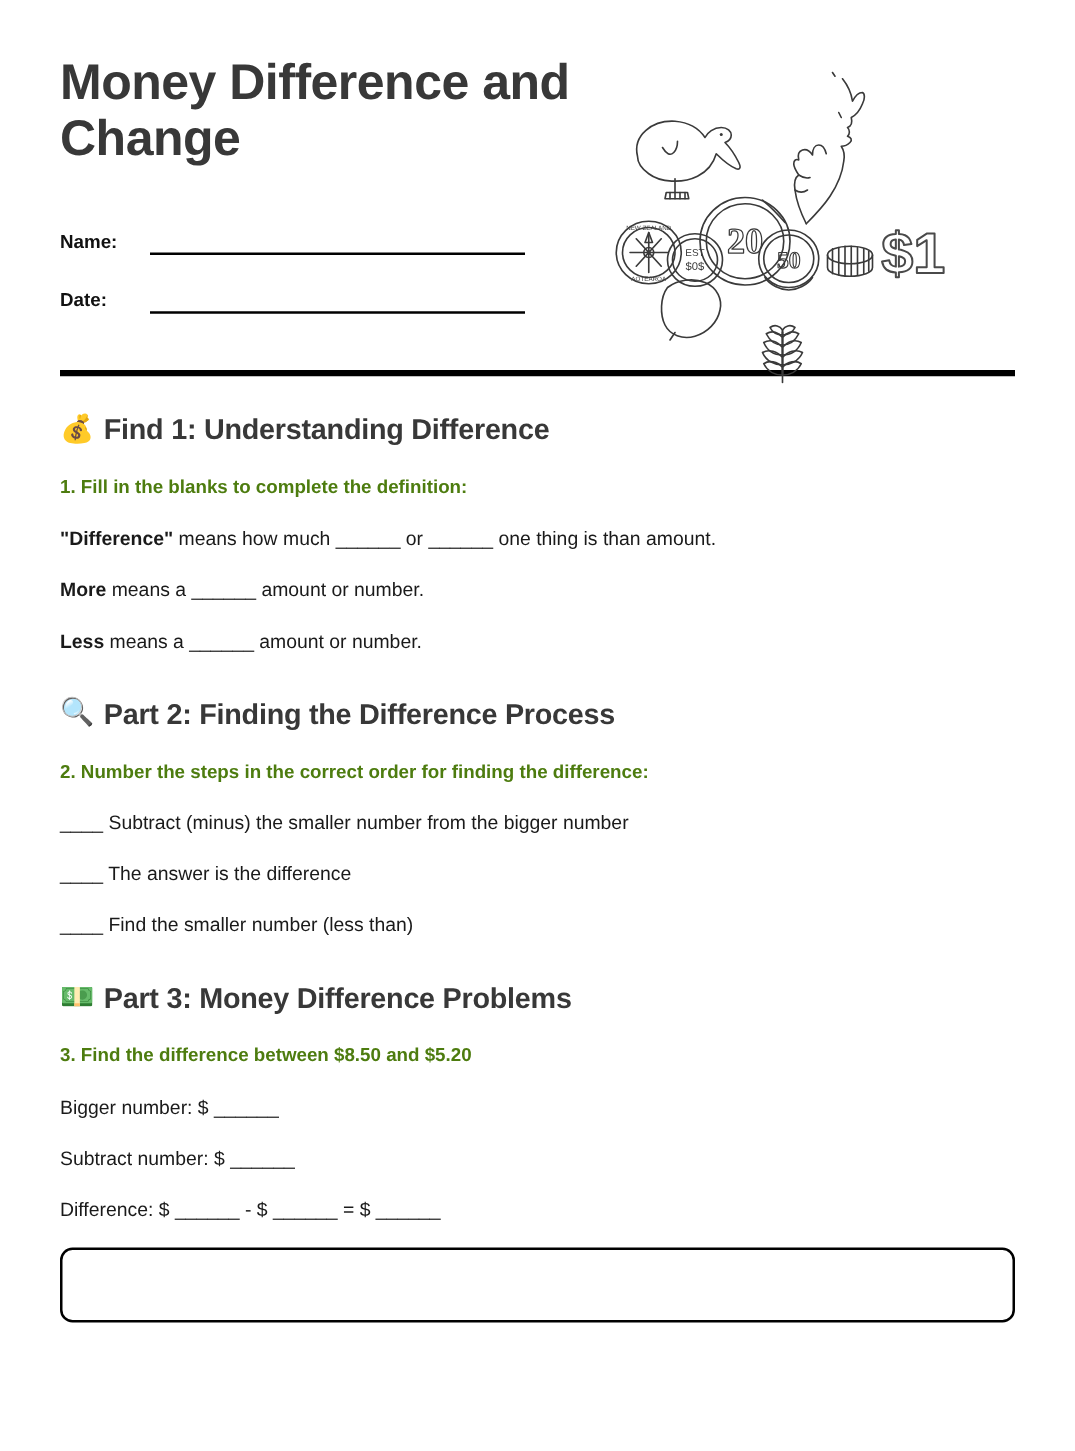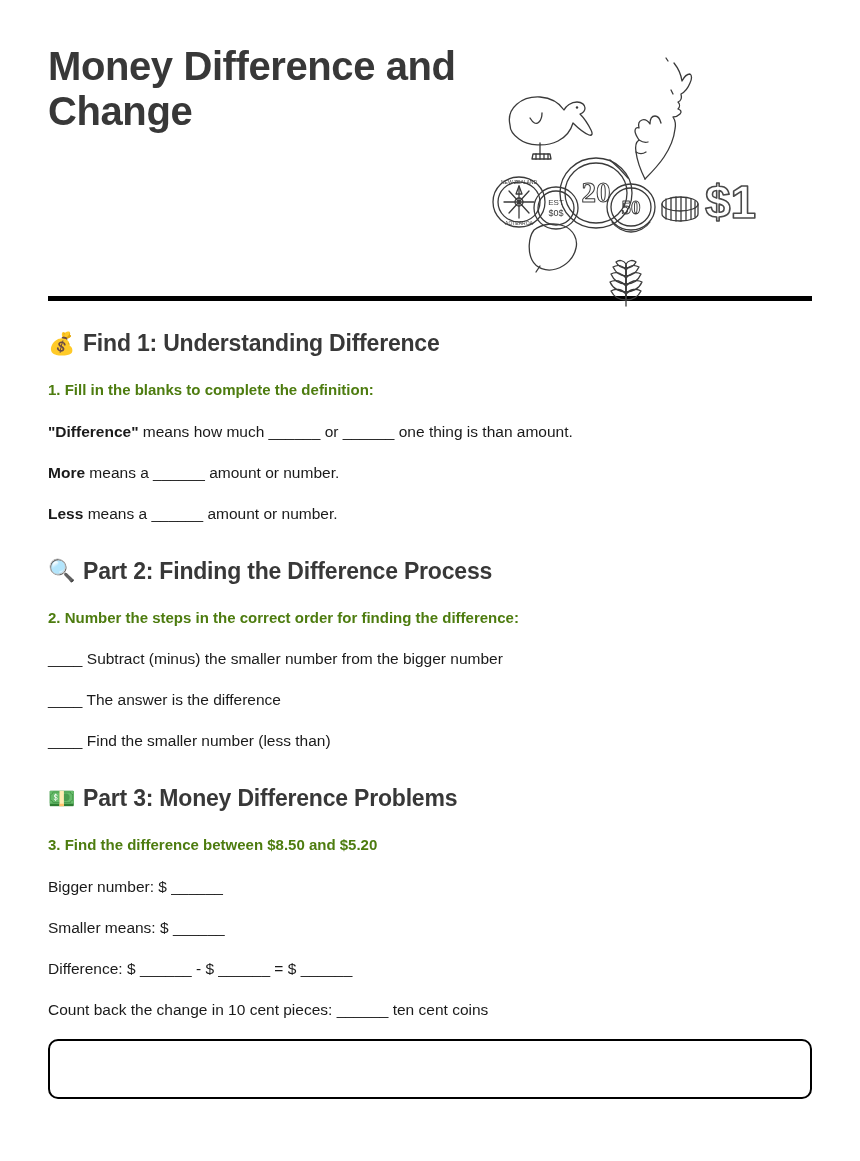--- a/index.html
+++ b/index.html
@@ -136,20 +136,30 @@
 </style>
 </head>
 <body>
 
 <div class="page">
 
   <div class="header">
 
     <h1 class="title">Money Difference and Change</h1>
 
+    <div class="meta">
+      <div class="meta-row">
+        <span class="meta-label">Name:</span>
+        <span class="meta-line"></span>
+      </div>
+      <div class="meta-row">
+        <span class="meta-label">Date:</span>
+        <span class="meta-line"></span>
+      </div>
+    </div>
 
     <div class="illustration">
       <svg viewBox="0 0 280 270" width="280" height="270" fill="none" stroke="#3a3a3a" stroke-width="1.3" stroke-linecap="round" stroke-linejoin="round">
 
         <g>
           <path d="M18 75 C14 58, 30 46, 48 47 C60 48, 68 54, 72 60 C74 56, 79 52, 85 52 C90 52, 93 55, 93 58
                    C93 61, 91 63, 88 64 C92 68, 96 74, 99 80 C101 84, 100 86, 97 85 C92 83, 86 78, 81 73
                    C79 80, 74 87, 66 91 C54 97, 36 96, 27 89 C20 84, 18 80, 18 75 Z"></path>
           <circle cx="85" cy="57.5" r="1.2" fill="#3a3a3a" stroke="none"></circle>
           <path d="M38 68 C41 73, 44 75, 47 72 C49 70, 50 66, 50 63"></path>
@@ -276,20 +286,19 @@
   </section>
 
   <section class="part3">
     <div class="section-head">
       <span class="section-emoji">💵</span>
       <span class="section-title">Part 3: Money Difference Problems</span>
     </div>
     <p class="q-prompt">3. Find the difference between $8.50 and $5.20</p>
 
     <p class="line-item">Bigger number: $ ______</p>
-    <p class="line-item">Smaller means: $ ______</p>
+    <p class="line-item">Subtract number: $ ______</p>
     <p class="line-item">Difference: $ ______ - $ ______ = $ ______</p>
-    <p class="line-item">Count back the change in 10 cent pieces: ______ ten cent coins</p>
   </section>
 
   <div class="answer-box"></div>
 
 </div>
 
 </body></html>

